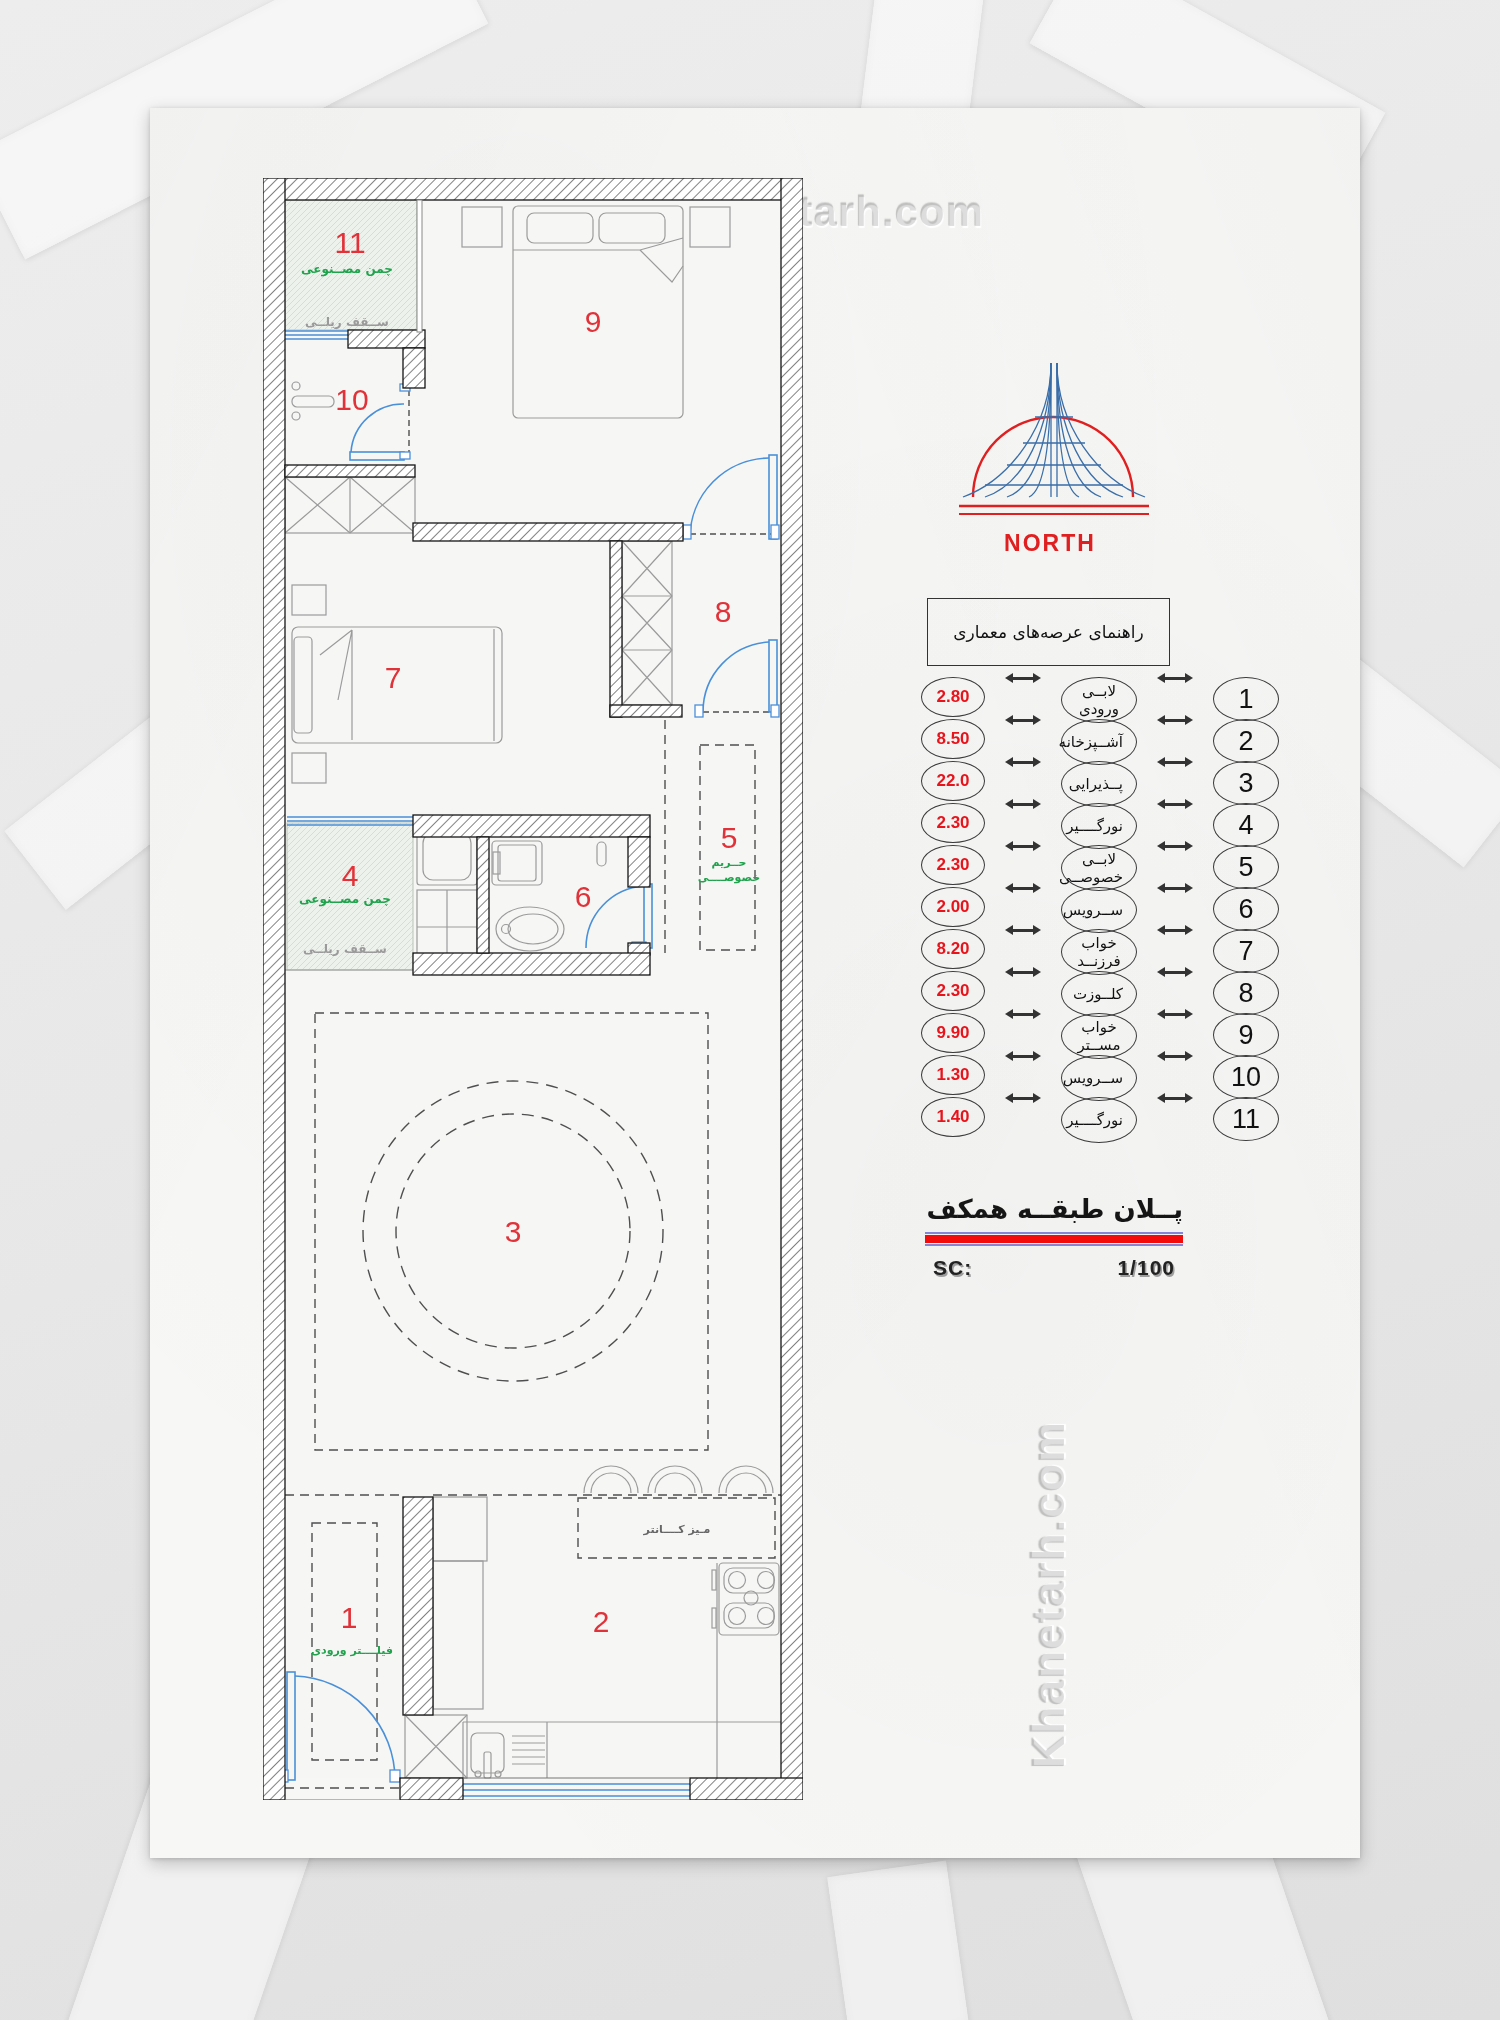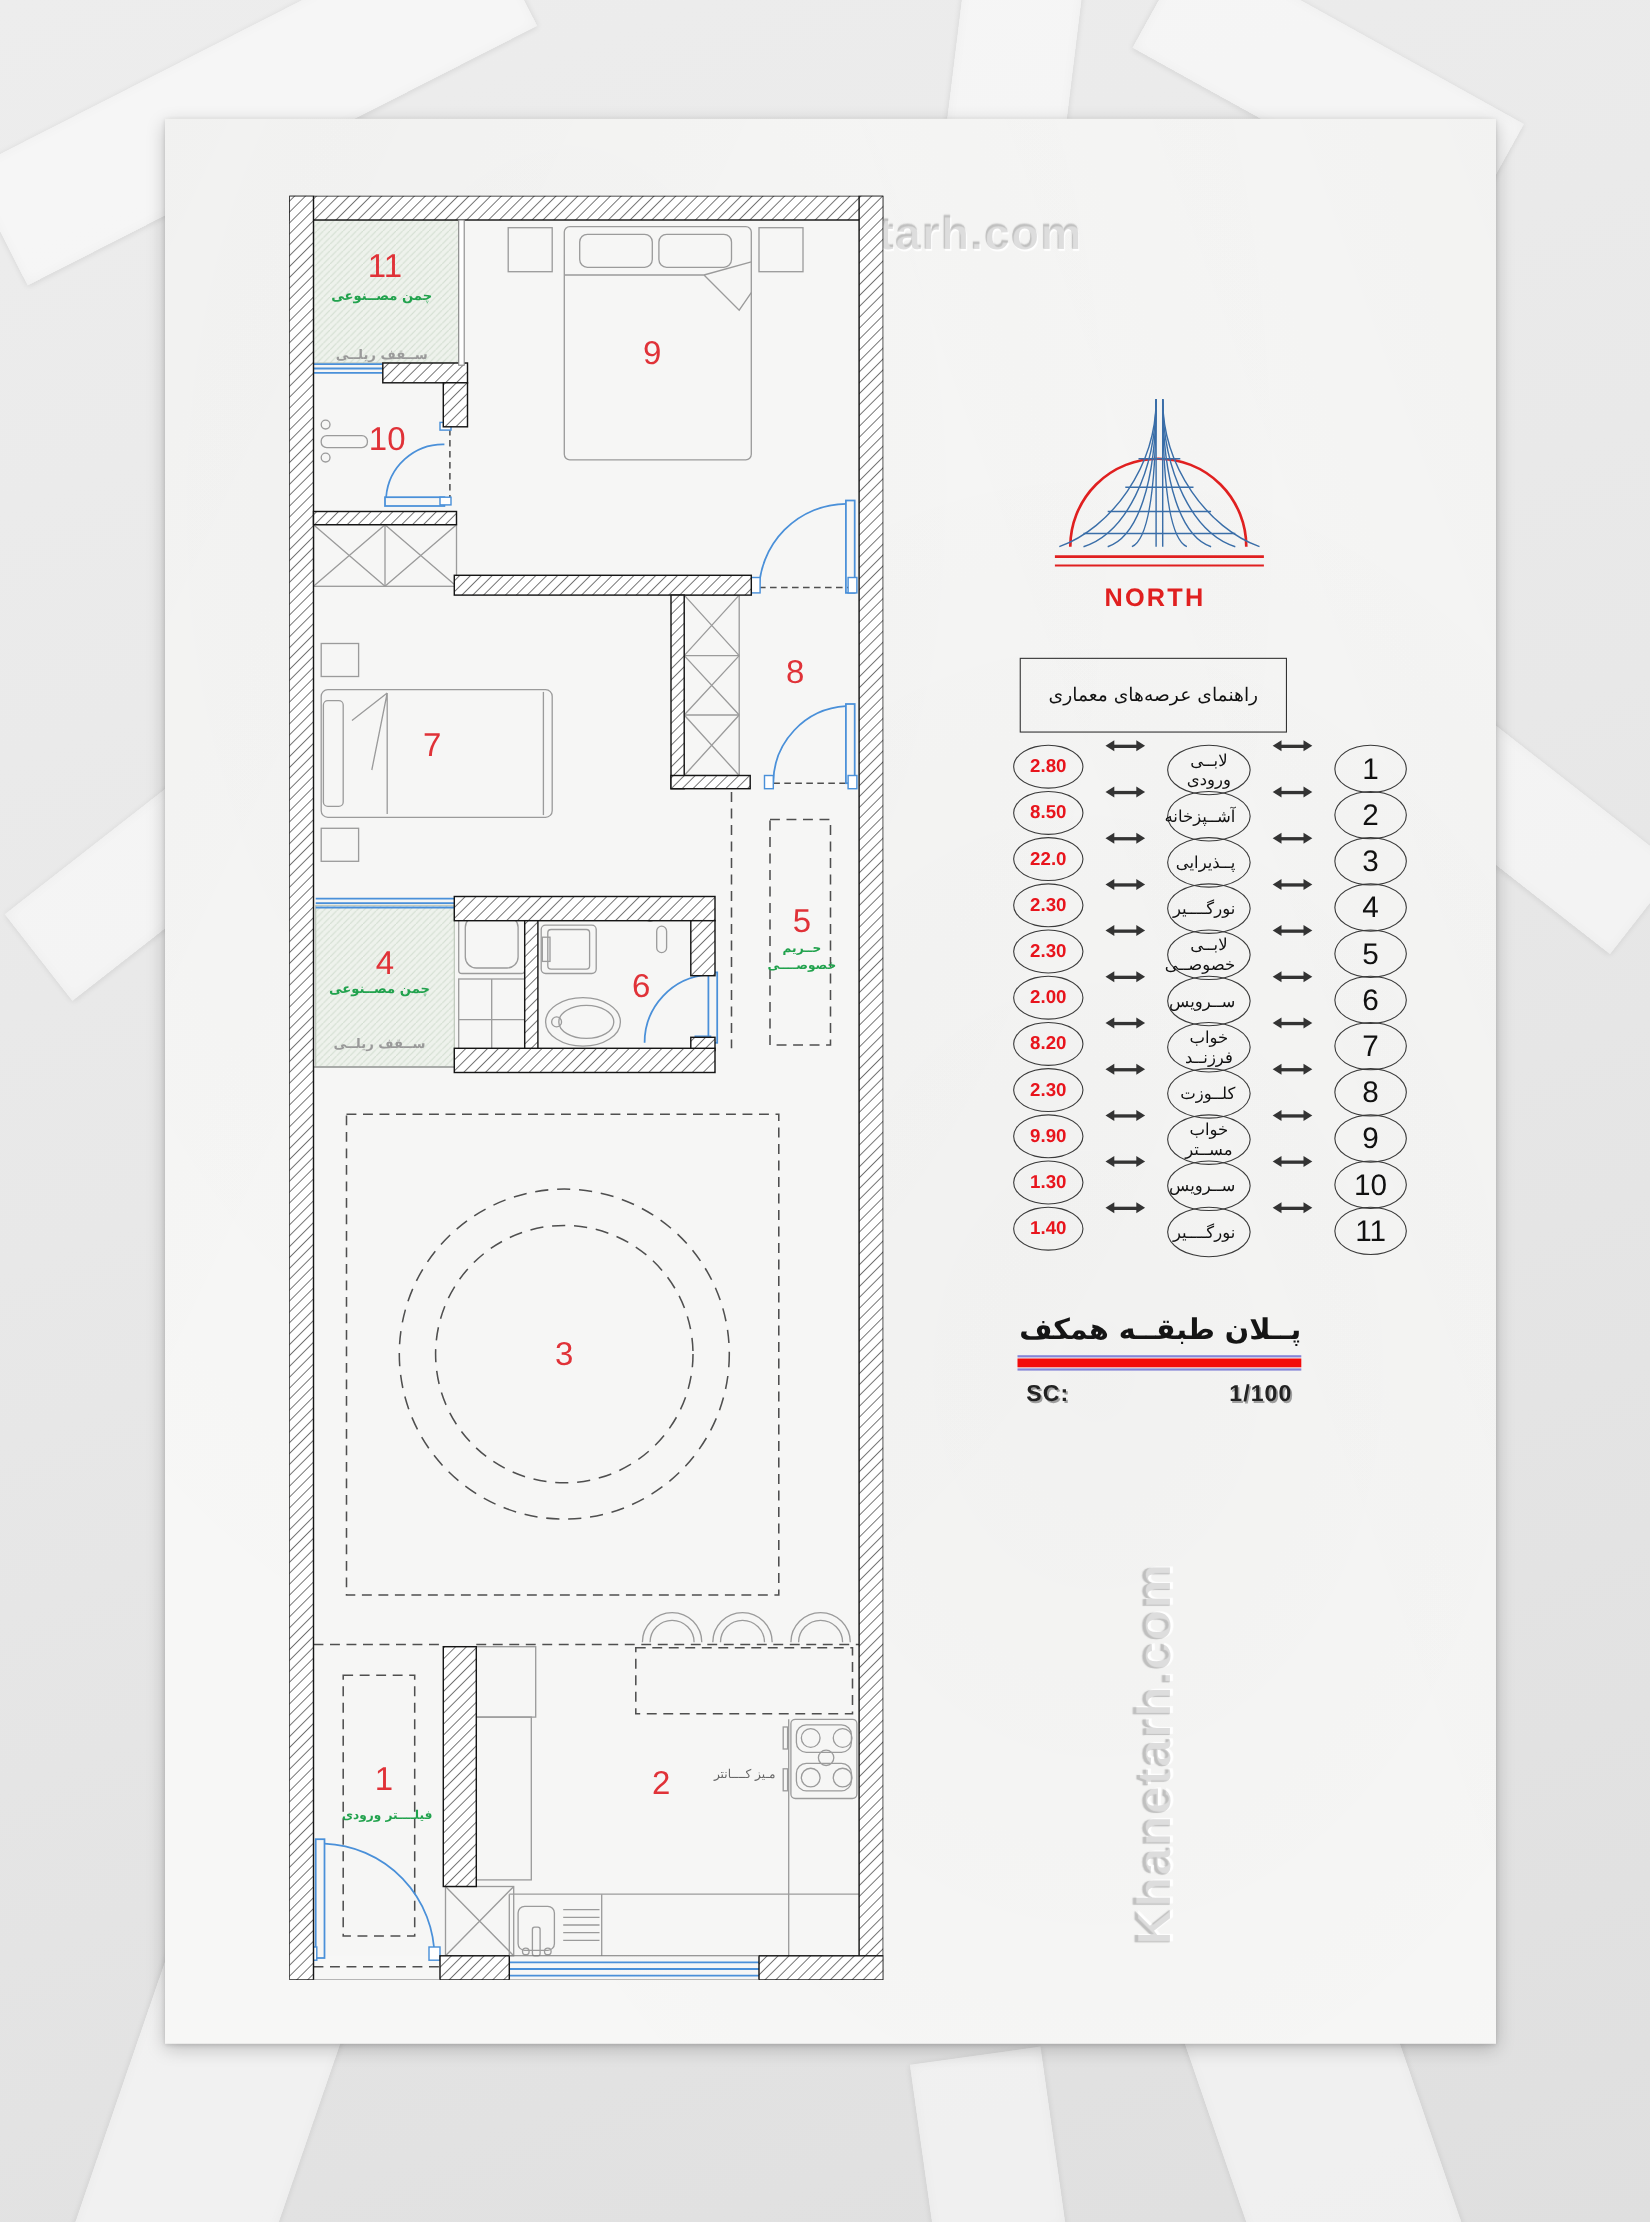--- a/index.html
+++ b/index.html
@@ -276,21 +276,21 @@
   <div class="lbl rnum" style="left:350px;top:876px;">4</div>
   <div class="lbl gnote" dir="rtl" style="left:345px;top:899px;">چمن مصــنوعی</div>
   <div class="lbl gray-note" dir="rtl" style="left:345px;top:921px;">ســقف ریلــی</div>
 
   <div class="lbl rnum" style="left:513px;top:1232px;">3</div>
   <div class="lbl rnum" style="left:601px;top:1622px;">2</div>
 
   <div class="lbl rnum" style="left:349px;top:1618px;">1</div>
   <div class="lbl gnote sm" dir="rtl" style="left:352px;top:1650px;">فیلــــتر ورودی</div>
 
-  <div class="lbl counter-lbl" dir="rtl" style="left:677px;top:1613px;">مـیز کــــانتر</div>
+  <div class="lbl counter-lbl" dir="rtl" style="left:677px;top:1529px;font-weight:bold;">مـیز کــــانتر</div>
 
   <div class="north-wrap">
     <svg width="200" height="185" viewBox="0 0 200 185">
       <path d="M18,152 A80,80 0 0 1 178,152" fill="none" stroke="#e02020" stroke-width="2.4"></path>
       <g fill="none" stroke="#3a6ea8" stroke-width="1.3">
         <path d="M96,18 C96,80 55,135 8,152"></path>
         <path d="M96,18 C96,85 68,140 30,152"></path>
         <path d="M96,18 C96,95 79,143 52,152"></path>
         <path d="M96,18 C96,105 88,146 74,152"></path>
         <path d="M96,18 L96,152"></path>

